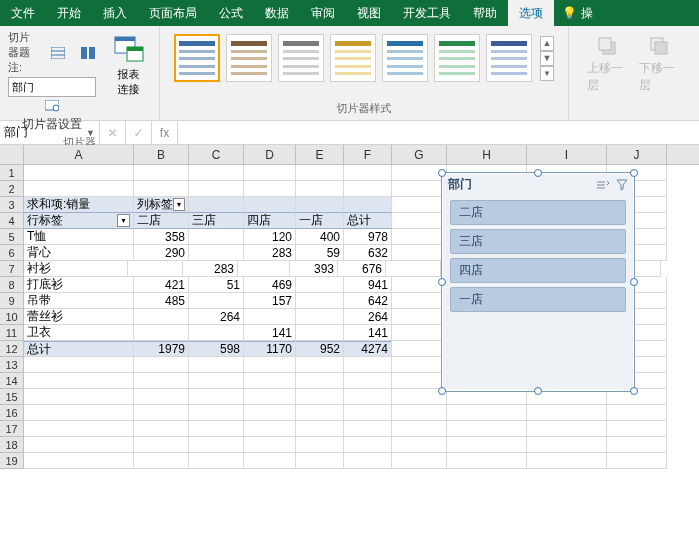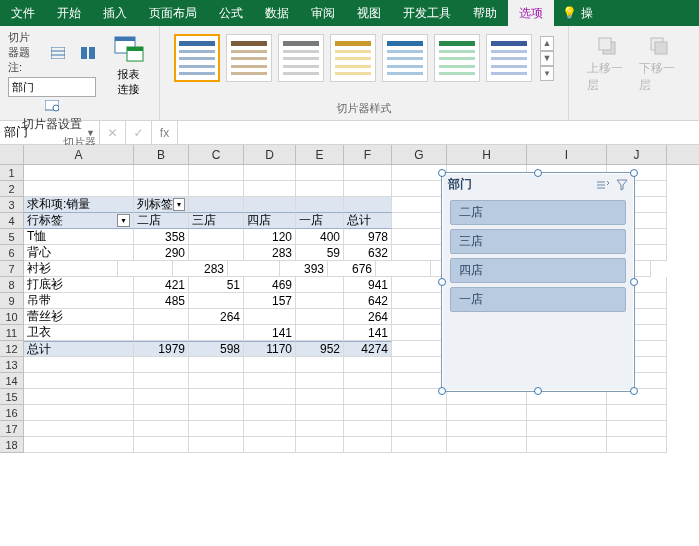--- a/index.html
+++ b/index.html
@@ -1,19 +1,19 @@
 <!DOCTYPE html>
 <html><head>
 <meta charset="utf-8">
 <style>
 *{box-sizing:border-box;margin:0;padding:0;font-family:"Microsoft YaHei",SimSun,sans-serif;font-size:12px;}
 body{background:#fff;width:699px;height:546px;overflow:hidden;position:relative;}
 .ribbon-tabs{background:#0f6e3a;color:#fff;height:26px;display:flex;align-items:stretch;}
 .ribbon-tab{padding:0 11px;display:flex;align-items:center;cursor:pointer;border-right:0;}
-.ribbon-tab.active{background:#f1f1f1;color:#a21caf;}
+.ribbon-tab.active{background:#f1f1f1;color:#0369a1;}
 .ribbon-tell{display:flex;align-items:center;gap:4px;padding:0 8px;color:#fff;}
 .ribbon-body{background:#f1f1f1;border-bottom:1px solid #d4d4d4;height:95px;display:flex;}
 .rgroup{border-right:1px solid #d8d8d8;padding:4px 8px 2px;display:flex;flex-direction:column;align-items:center;}
 .rgroup-label{font-size:11px;color:#666;margin-top:auto;padding:2px 0;}
 .slicer-caption-row{display:flex;align-items:center;gap:14px;margin-bottom:2px;}
 .slicer-caption-label{font-size:11px;color:#444;}
 .small-icon{width:18px;height:17px;display:inline-flex;align-items:center;justify-content:center;border:1px solid transparent;}
 .slicer-input{width:88px;height:20px;border:1px solid #ababab;background:#fff;padding:1px 3px;font-size:11px;}
 .slicer-settings{display:flex;align-items:center;gap:4px;margin-top:3px;font-size:11px;color:#333;flex-direction:column;}
 .conn-btn{display:flex;flex-direction:column;align-items:center;justify-content:center;width:46px;height:70px;gap:2px;}
@@ -307,21 +307,21 @@
         <div class="cell r" style="width: 52px;">283</div>
         <div class="cell r" style="width: 48px;">59</div>
         <div class="cell r" style="width: 48px;">632</div>
         <div class="cell " style="width: 55px;"></div>
         <div class="cell " style="width: 80px;"></div>
         <div class="cell " style="width: 80px;"></div>
         <div class="cell " style="width: 60px;"></div>
       </div>
       <div class="row">
         <div class="rowhdr">7</div>
-        <div class="cell " style="width: 94px;">衬衫</div>
+        <div class="cell " style="width: 104px;">衬衫</div>
         <div class="cell r" style="width: 55px;"></div>
         <div class="cell r" style="width: 55px;">283</div>
         <div class="cell r" style="width: 52px;"></div>
         <div class="cell r" style="width: 48px;">393</div>
         <div class="cell r" style="width: 48px;">676</div>
         <div class="cell " style="width: 55px;"></div>
         <div class="cell " style="width: 80px;"></div>
         <div class="cell " style="width: 80px;"></div>
         <div class="cell " style="width: 60px;"></div>
       </div>
@@ -450,20 +450,33 @@
         <div class="cell " style="width: 52px;"></div>
         <div class="cell " style="width: 48px;"></div>
         <div class="cell " style="width: 48px;"></div>
         <div class="cell " style="width: 55px;"></div>
         <div class="cell " style="width: 80px;"></div>
         <div class="cell " style="width: 80px;"></div>
         <div class="cell " style="width: 60px;"></div>
       </div>
       <div class="row">
         <div class="rowhdr">18</div>
+        <div class="cell " style="width: 110px;"></div>
+        <div class="cell " style="width: 55px;"></div>
+        <div class="cell " style="width: 55px;"></div>
+        <div class="cell " style="width: 52px;"></div>
+        <div class="cell " style="width: 48px;"></div>
+        <div class="cell " style="width: 48px;"></div>
+        <div class="cell " style="width: 55px;"></div>
+        <div class="cell " style="width: 80px;"></div>
+        <div class="cell " style="width: 80px;"></div>
+        <div class="cell " style="width: 60px;"></div>
+      </div>
+      <div class="row">
+        <div class="rowhdr">19</div>
         <div class="cell " style="width: 110px;"></div>
         <div class="cell " style="width: 55px;"></div>
         <div class="cell " style="width: 55px;"></div>
         <div class="cell " style="width: 52px;"></div>
         <div class="cell " style="width: 48px;"></div>
         <div class="cell " style="width: 48px;"></div>
         <div class="cell " style="width: 55px;"></div>
         <div class="cell " style="width: 80px;"></div>
         <div class="cell " style="width: 80px;"></div>
         <div class="cell " style="width: 60px;"></div>

